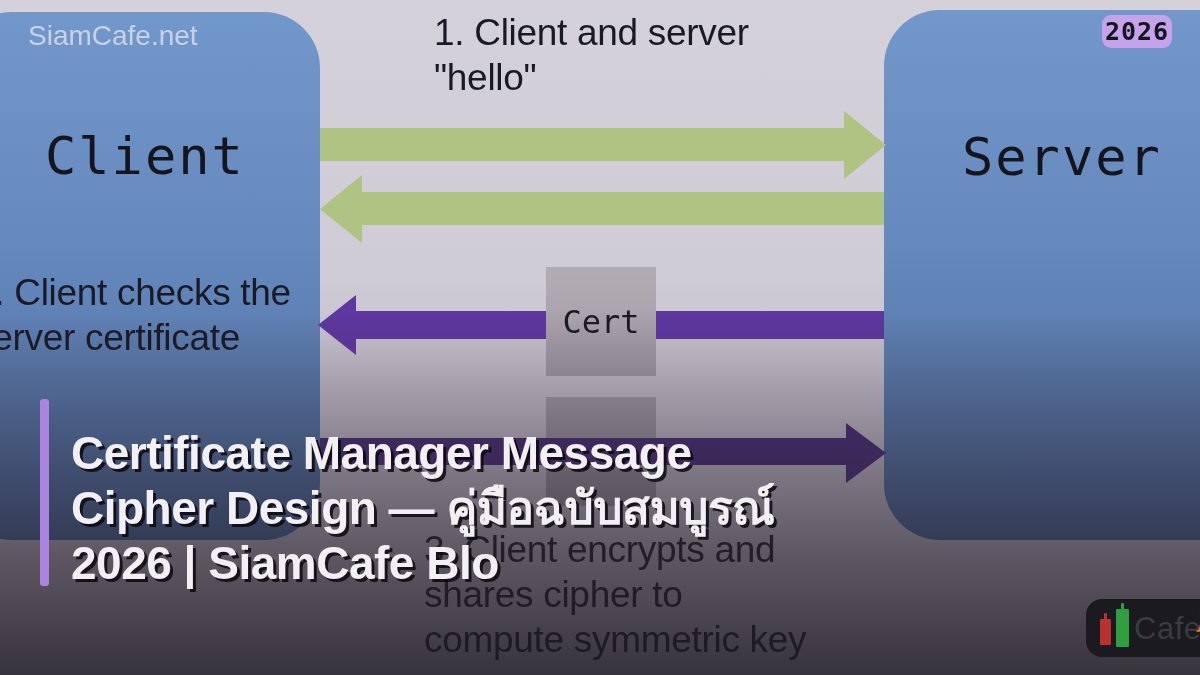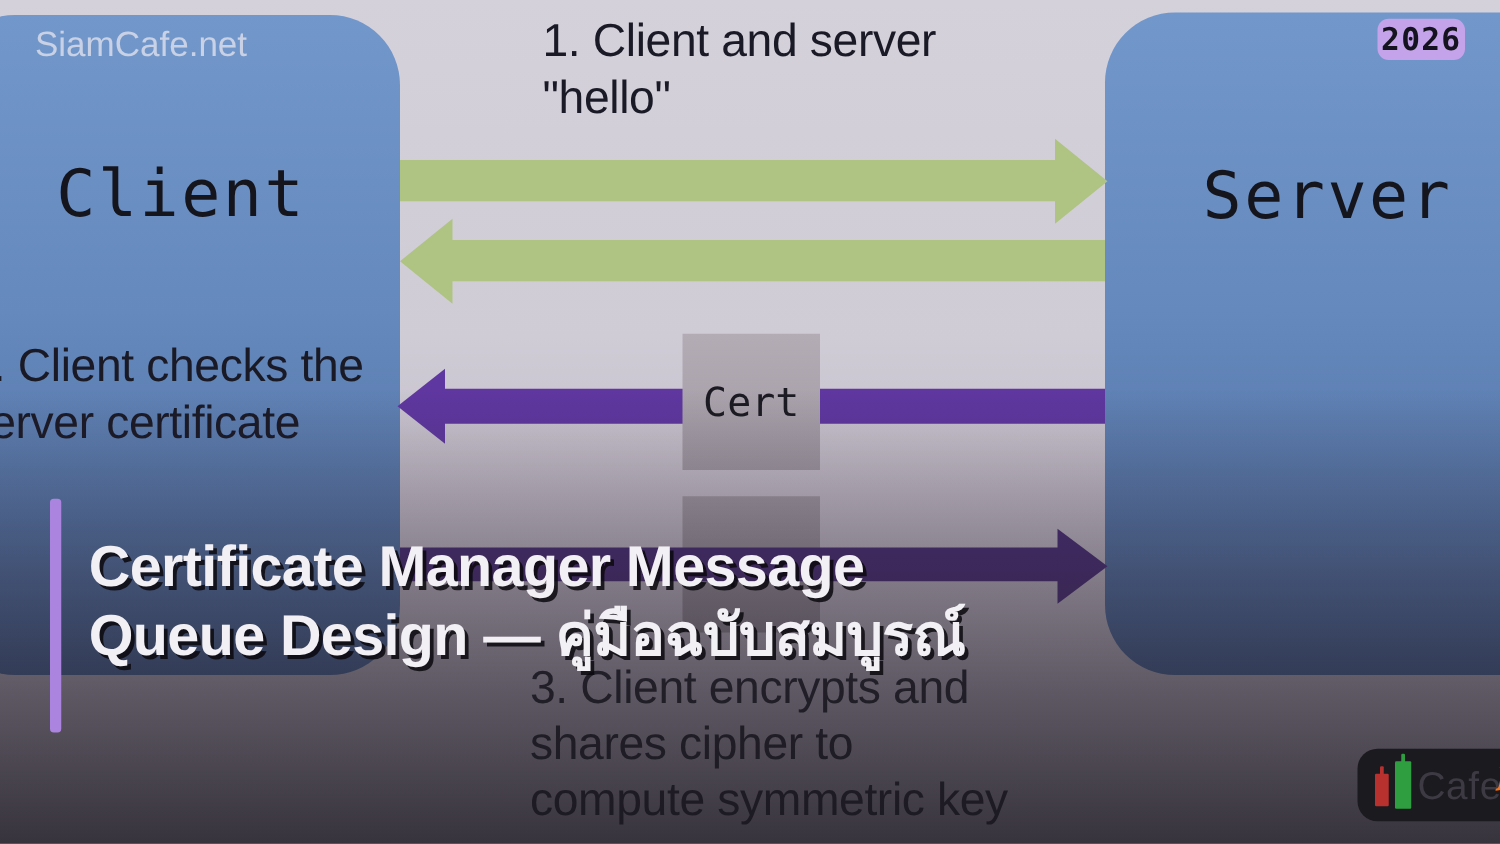--- a/index.html
+++ b/index.html
@@ -129,21 +129,22 @@
   <div class="abs watermark">SiamCafe.net</div>
 
   <div class="abs badge">
     <span>2026</span>
   </div>
 
   <div class="abs accent-bar"></div>
 
   <div class="abs title">
     <div>Certificate Manager Message</div>
-    <div>Queue Design — คู่มือฉบับสมบูรณ์</div>
+    <div>Cipher Design — คู่มือฉบับสมบูรณ์</div>
+    <div>2026 | SiamCafe Blo</div>
   </div>
 
 
   <div class="abs logo">
     <div class="candle candle-red-wick"></div>
     <div class="candle candle-red"></div>
     <div class="candle candle-green-wick"></div>
     <div class="candle candle-green"></div>
     <div class="logo-cafe">Cafe</div>
     <div class="logo-fx">fx</div>

